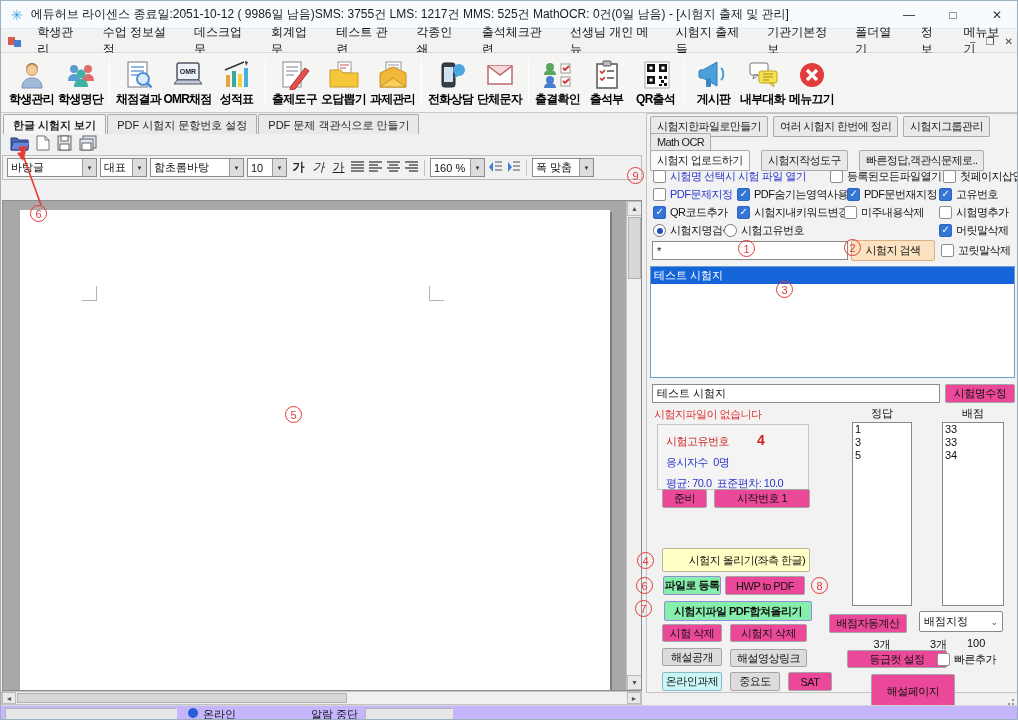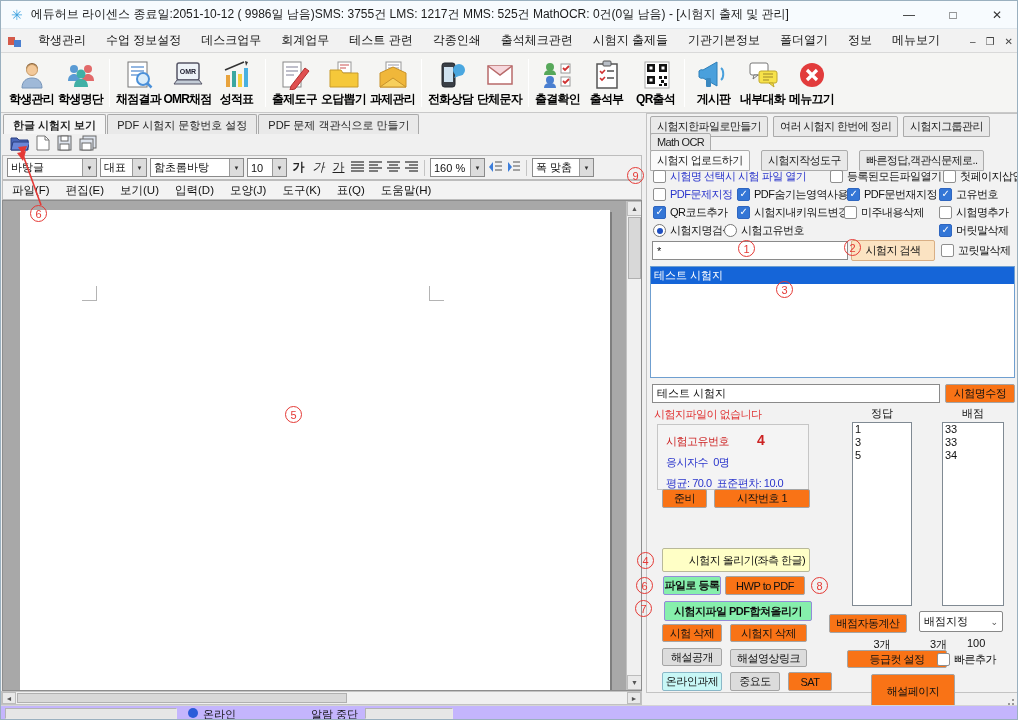--- a/index.html
+++ b/index.html
@@ -59,21 +59,21 @@
 .ptab { position:absolute; font-size:11px; letter-spacing:-0.6px; padding:2px 6px; border:1px solid #ababab; background:#e9e9e9; color:#222; border-radius:2px 2px 0 0; white-space:nowrap; }
 .ptab.active { background:#fafafa; }
 .ck { position:absolute; display:flex; align-items:center; gap:4px; height:15px; font-size:11px; letter-spacing:-0.5px; color:#111; white-space:nowrap; }
 .ck .box { width:13px; height:13px; background:#fff; border:1px solid #8f8f8f; border-radius:2px; flex:none; position:relative; }
 .ck .box.checked { background:#3476d6; border-color:#2f66c0; }
 .ck .box.checked::after { content:"✓"; position:absolute; left:1.5px; top:-1px; color:#fff; font-size:10px; }
 .ck .radio { width:13px; height:13px; background:#fff; border:1px solid #777; border-radius:50%; flex:none; position:relative; }
 .ck .radio.sel::after { content:""; position:absolute; left:2.5px; top:2.5px; width:6px; height:6px; border-radius:50%; background:#1f4fc0; }
 .ck .blue { color:#2a35cc; }
 .tinput { position:absolute; background:#fff; border:1px solid #8a8a8a; font-size:11px; color:#111; display:flex; align-items:center; padding:0 4px; }
-.btn { position:absolute; background:#f97316; border:1px solid #a5a5a5; border-radius:2px; font-size:11px; letter-spacing:-0.5px; color:#111; display:flex; align-items:center; justify-content:center; white-space:nowrap; }
+.btn { position:absolute; background:#ec4899; border:1px solid #a5a5a5; border-radius:2px; font-size:11px; letter-spacing:-0.5px; color:#111; display:flex; align-items:center; justify-content:center; white-space:nowrap; }
 .btn.peach { background:#fbe3c2; border-color:#d9af85; }
 .btn.peach2 { background:#fbdcb8; border:2px solid #5b9bd5; }
 .btn.yellow { background:#ffffc6; border-color:#b9b99a; }
 .btn.lav { background:#86efac; border-color:#938cd8; font-weight:bold; }
 .btn.gray { background:#dcdcdc; }
 .btn.cyan { background:#c8f7f6; border-color:#8ab8c8; }
 .plist { position:absolute; background:#fff; border:1px solid #808a93; font-size:11px; color:#111; overflow:hidden; }
 .plist .sel-row { background:#1565d8; color:#fff; padding:1px 3px; height:17px; }
 .lrow { padding:0 2px; line-height:13px; }
 .red-note { position:absolute; color:#e03434; font-size:11px; letter-spacing:-0.5px; }
@@ -117,20 +117,21 @@
       <i style="left:0;top:3px;width:7px;height:8px;background:#d45a4a;"></i>
       <i style="left:6px;top:6px;width:7px;height:7px;background:#4a7fd0;"></i>
     </span>
     <span class="menu-item">학생관리</span>
     <span class="menu-item">수업 정보설정</span>
     <span class="menu-item">데스크업무</span>
     <span class="menu-item">회계업무</span>
     <span class="menu-item">테스트 관련</span>
     <span class="menu-item">각종인쇄</span>
     <span class="menu-item">출석체크관련</span>
+    <span class="menu-item">선생님 개인 메뉴</span>
     <span class="menu-item">시험지 출제들</span>
     <span class="menu-item">기관기본정보</span>
     <span class="menu-item">폴더열기</span>
     <span class="menu-item">정보</span>
     <span class="menu-item">메뉴보기</span>
     <div class="mdi-ctrls">
       <span class="mdi-btn">–</span>
       <span class="mdi-btn">❒</span>
       <span class="mdi-btn">✕</span>
     </div>
@@ -399,30 +400,20 @@
           </svg></span>
       <span><svg width="15" height="13">
             <path d="M7 2h7M7 6h7M7 10h7" stroke="#888" stroke-width="1.5"></path>
             <path d="M6 7L2 2v10z" fill="#3d7edb"></path>
           </svg></span>
       <span class="fmt-sep"></span>
       <span class="sel" style="width:62px;">
           <span class="txt">폭 맞춤</span>
           <span class="arr">▼</span>
         </span>
-    </div>
-    <div class="imenu">
-      <span>파일(F)</span>
-      <span>편집(E)</span>
-      <span>보기(U)</span>
-      <span>입력(D)</span>
-      <span>모양(J)</span>
-      <span>도구(K)</span>
-      <span>표(Q)</span>
-      <span>도움말(H)</span>
     </div>
     <div class="doc-area">
       <div class="page">
         <span class="cmark l" style="left:62px; top:76px;"></span>
         <span class="cmark r" style="left:409px; top:76px;"></span>
       </div>
       <div class="vscroll">
         <span class="sbtn" style="top:0;">▲</span>
         <span class="vthumb"></span>
         <span class="sbtn" style="bottom:0;">▼</span>

